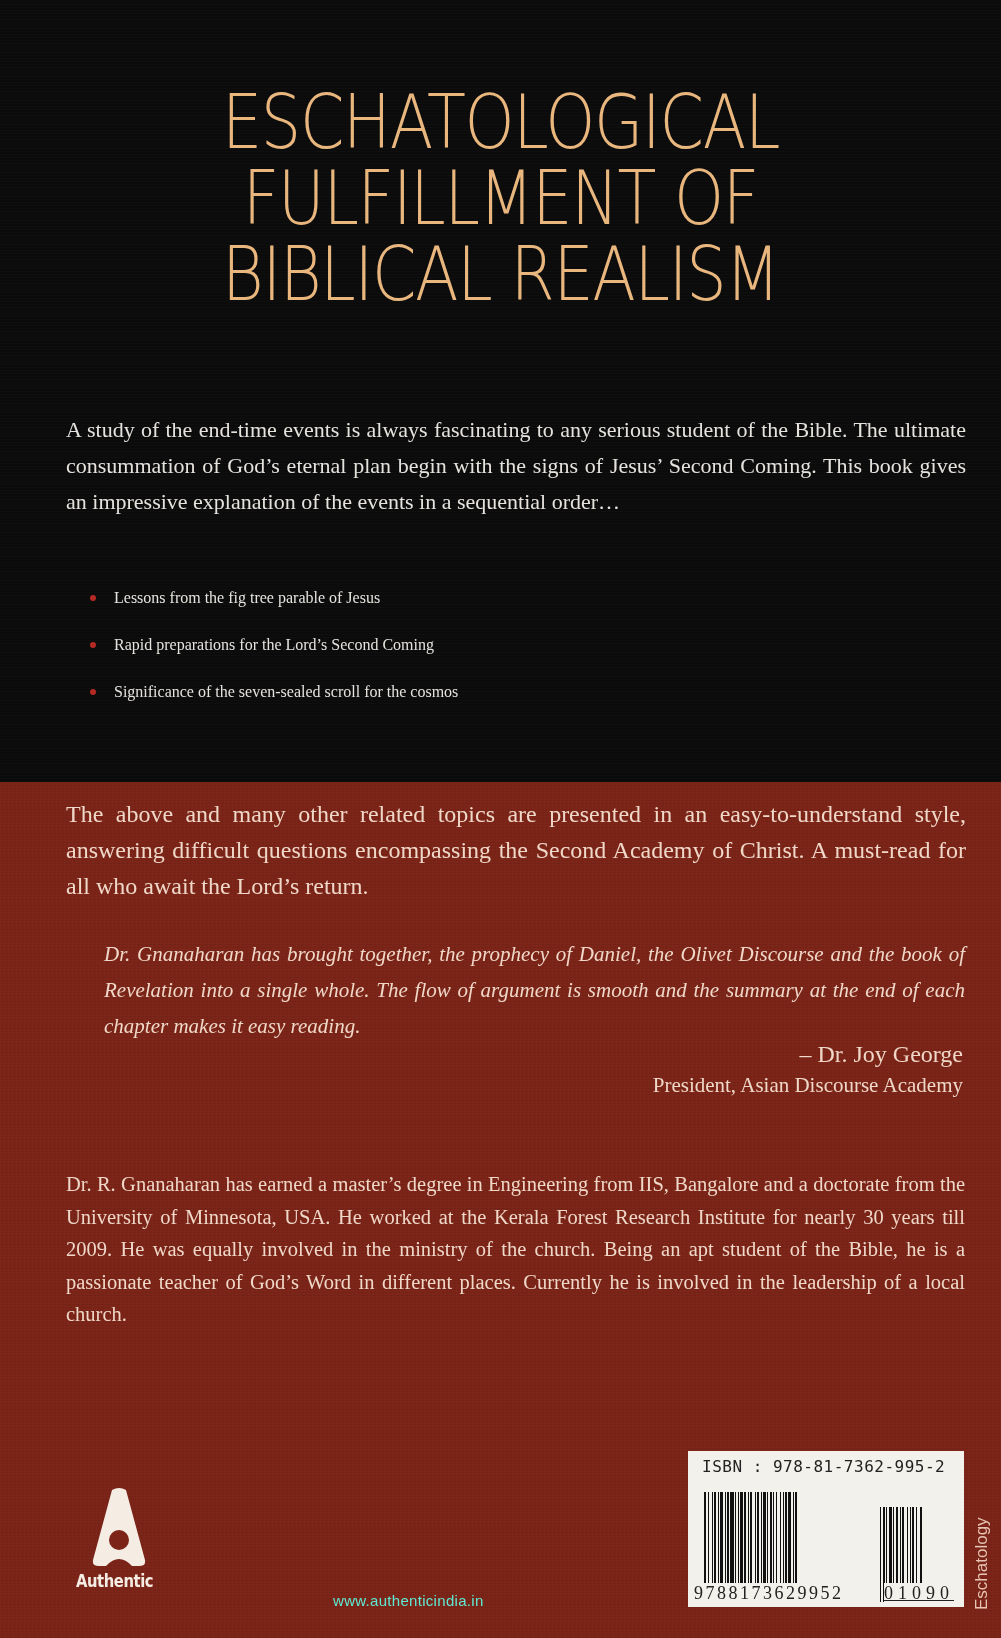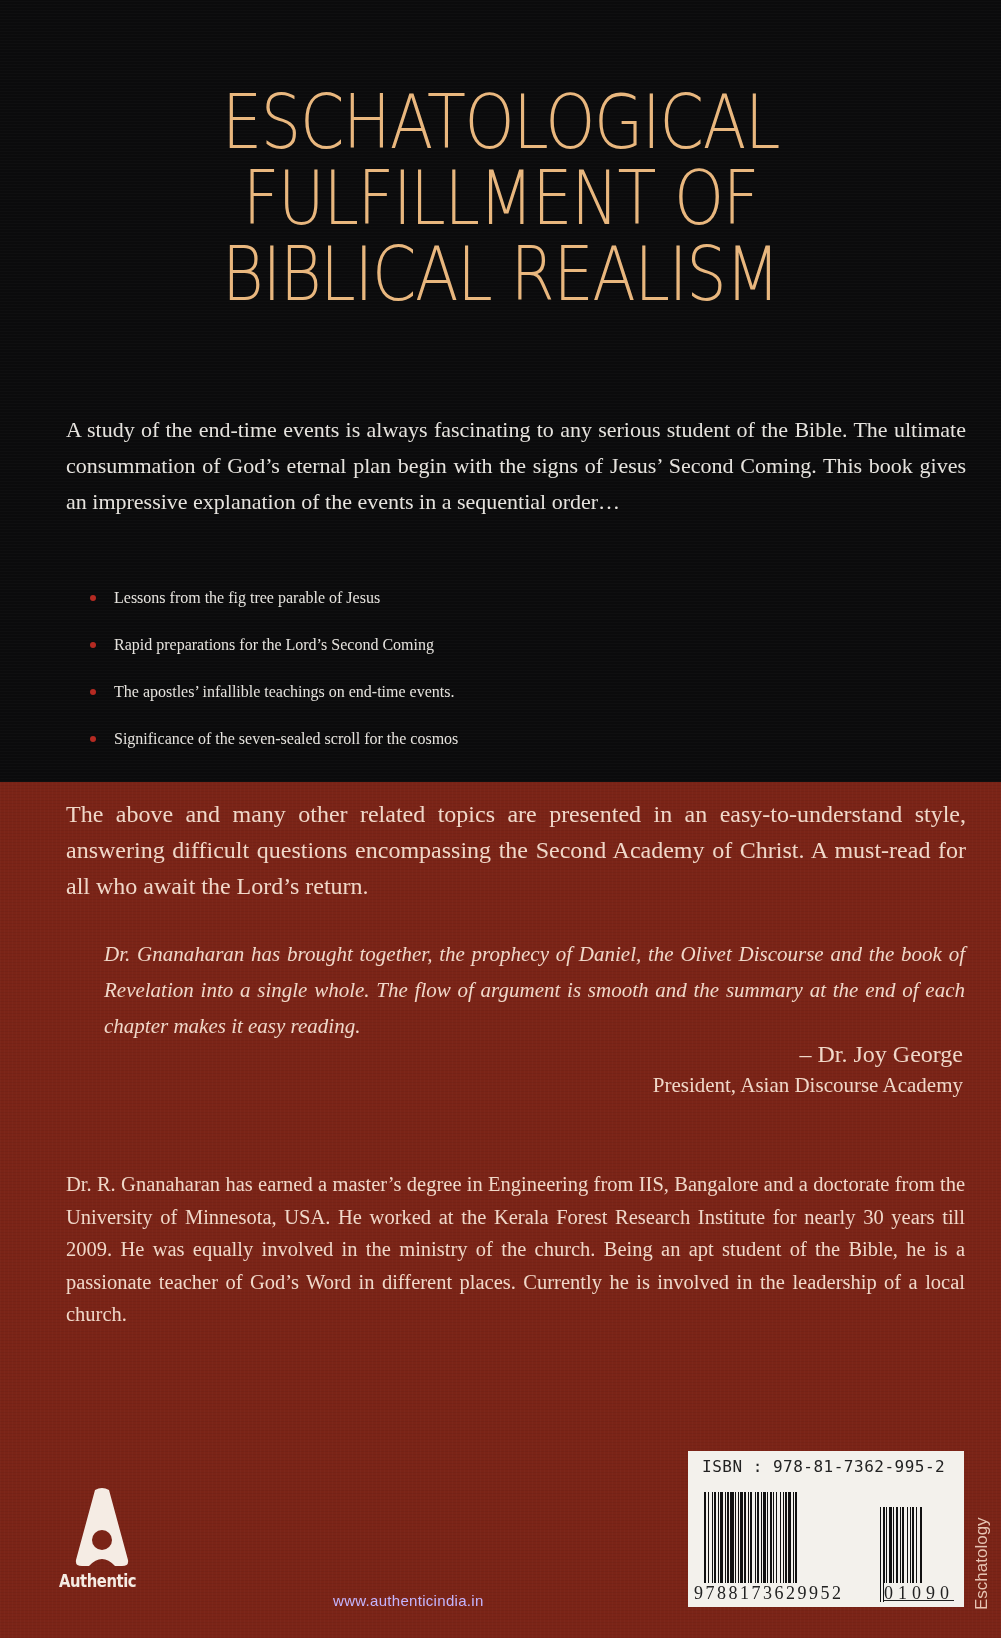--- a/index.html
+++ b/index.html
@@ -63,43 +63,42 @@
   .bars { position: absolute; left: 16px; top: 41px; height: 112px; display: flex; align-items: flex-start; }
   .bars span { display: inline-block; background: #111; height: 107px; }
   .bars2 { position: absolute; left: 192px; top: 56px; height: 92px; display: flex; }
   .bars2 span { display: inline-block; background: #111; height: 95px; }
   .digits-main { position: absolute; left: 4px; top: 132px; background: #f3f1ec; font-family: "Liberation Serif", serif; font-size: 18px; color: #222; letter-spacing: 2.5px; padding: 0 2px; }
   .digits-add { position: absolute; left: 196px; top: 132px; background: #f3f1ec; font-family: "Liberation Serif", serif; font-size: 18px; color: #222; letter-spacing: 5px; text-decoration: underline; }
   .category {
     position: absolute; left: 972px; top: 1610px; transform: rotate(-90deg); transform-origin: left top;
     color: #e7c4b3; font-family: "Liberation Sans", sans-serif; font-size: 17px; white-space: nowrap;
   }
-  .logo { position: absolute; left: 59px; top: 1488px; width: 84px; }
+  .logo { position: absolute; left: 76px; top: 1488px; width: 84px; }
   .logo svg { display: block; margin-left: 16px; }
   .logo-label { font-family: "DejaVu Sans", sans-serif; font-weight: bold; color: #f5ece4; font-size: 18px; letter-spacing: -0.5px; margin-top: 2px; transform: scaleX(0.82); transform-origin: left; white-space: nowrap; }
-  .website { position: absolute; left: 333px; top: 1592px; color: #c4b5fd; font-family: "Liberation Sans", sans-serif; font-size: 15px; letter-spacing: 0.3px; }
+  .website { position: absolute; left: 333px; top: 1592px; color: #5eead4; font-family: "Liberation Sans", sans-serif; font-size: 15px; letter-spacing: 0.3px; }
 </style>
 </head>
 <body>
 
 <div class="top"></div>
 <div class="bottom"></div>
 
 <div class="title">
   <div>ESCHATOLOGICAL</div>
   <div>FULFILLMENT OF</div>
   <div>BIBLICAL REALISM</div>
 </div>
 
 <p class="intro" style="margin:0">A study of the end-time events is always fascinating to any serious student of the Bible. The ultimate consummation of God’s eternal plan begin with the signs of Jesus’ Second Coming. This book gives an impressive explanation of the events in a sequential order…</p>
 
 <ul class="bullets">
   <li><span class="dot"></span><span>Lessons from the fig tree parable of Jesus</span></li>
   <li><span class="dot"></span><span>Rapid preparations for the Lord’s Second Coming</span></li>
-  <li><span class="dot"></span><span>The apostles’ infallible teachings on end-time events.</span></li>
   <li><span class="dot"></span><span>Significance of the seven-sealed scroll for the cosmos</span></li>
 </ul>
 
 <p class="summary" style="margin:0">The above and many other related topics are presented in an easy-to-understand style, answering difficult questions encompassing the Second Academy of Christ. A must-read for all who await the Lord’s return.</p>
 
 <p class="quote" style="margin:0">Dr. Gnanaharan has brought together, the prophecy of Daniel, the Olivet Discourse and the book of Revelation into a single whole. The flow of argument is smooth and the summary at the end of each chapter makes it easy reading.</p>
 <div class="attribution">
   <div class="name">– Dr. Joy George</div>
   <div class="role">President, Asian Discourse Academy</div>
 </div>

